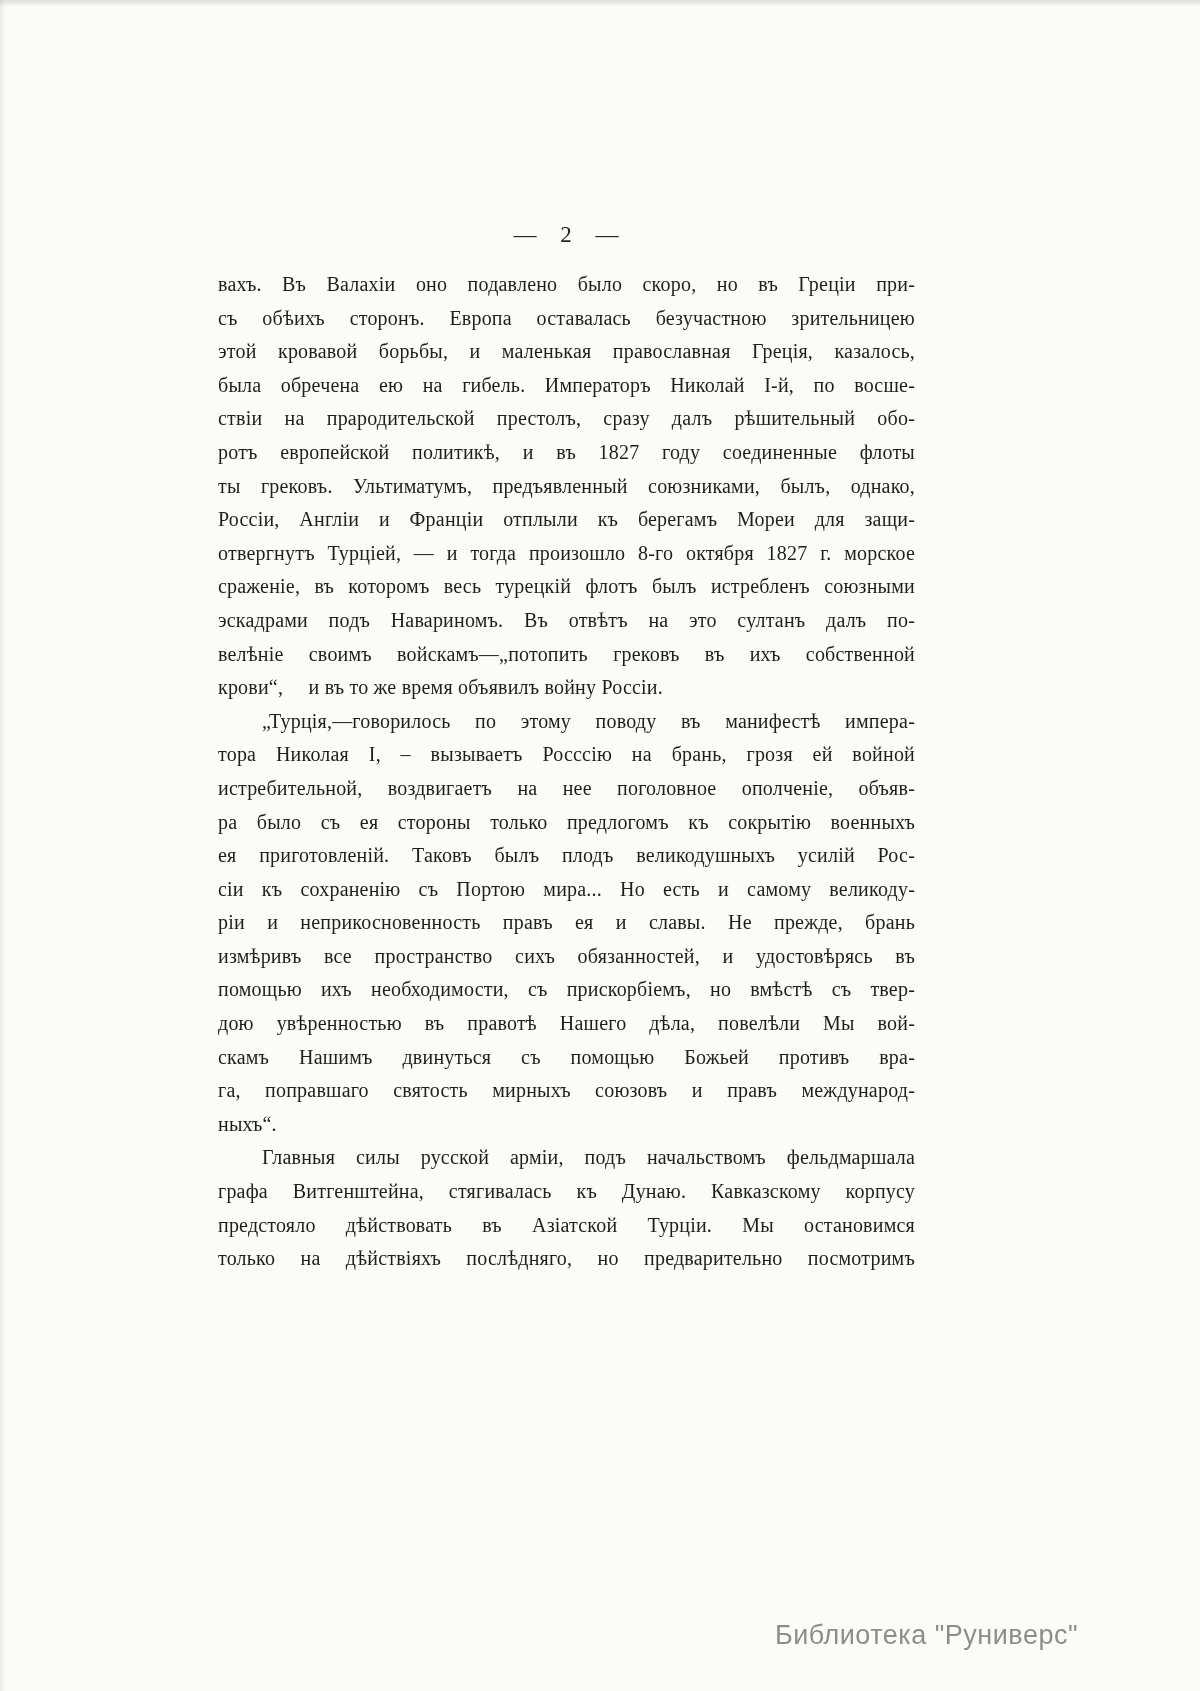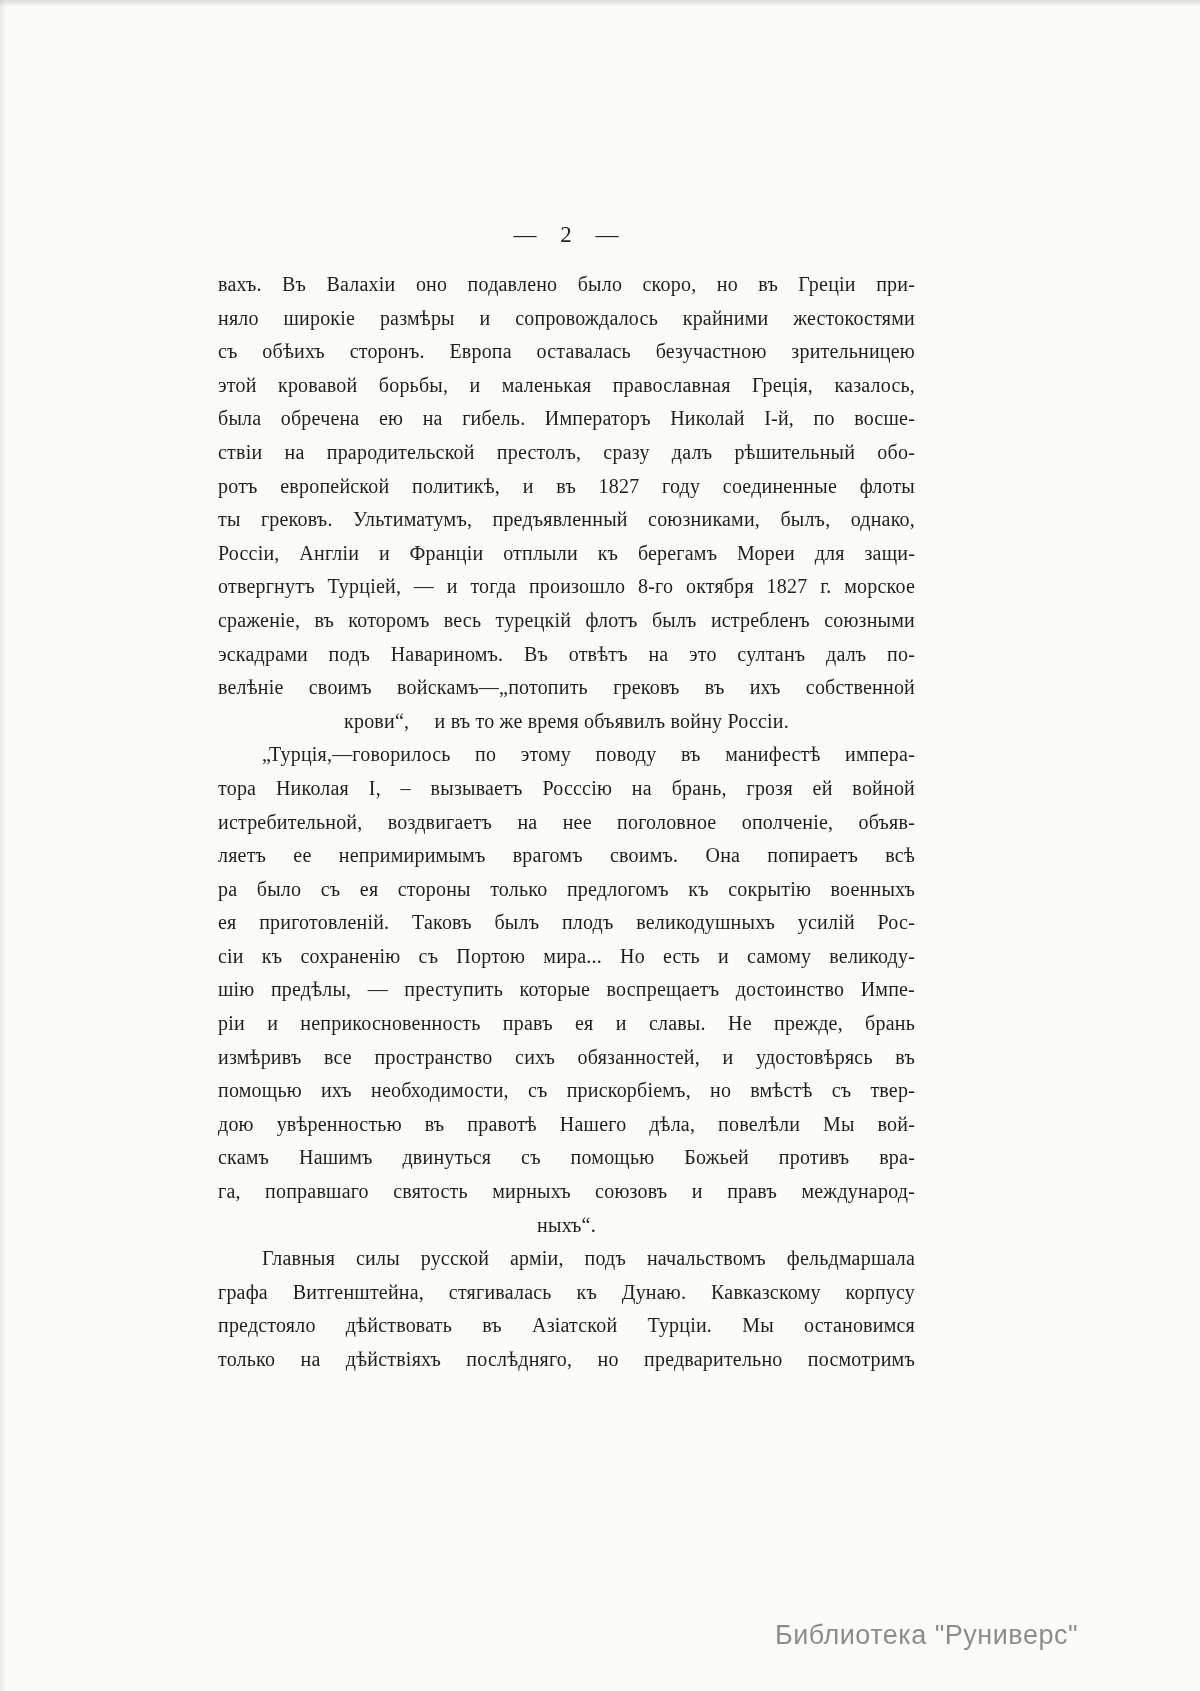--- a/index.html
+++ b/index.html
@@ -49,21 +49,21 @@
     top: 268px;
     left: 218px;
     width: 697px;
     font-size: 20px;
     letter-spacing: 0.2px;
   }
   .line {
     height: 33.6px;
     line-height: 33.6px;
     white-space: normal;
-    text-align: center;
+    text-align: left;
   }
   .line.just {
     text-align: justify;
     text-align-last: justify;
   }
   .line.indent {
     padding-left: 44px;
   }
   .line.indent.just {
     text-indent: 0;
@@ -79,41 +79,38 @@
   }
 </style>
 </head>
 <body>
 
 <div class="page">
   <div class="page-number">— 2 —</div>
 
   <div class="text-block">
       <div class="line just">вахъ. Въ Валахіи оно подавлено было скоро, но въ Греціи при-</div>
-      <div class="line just">няло широкіе размѣры и сопровождалось крайними жестокостями</div>
       <div class="line just">съ обѣихъ сторонъ. Европа оставалась безучастною зрительницею</div>
       <div class="line just">этой кровавой борьбы, и маленькая православная Греція, казалось,</div>
       <div class="line just">была обречена ею на гибель. Императоръ Николай I-й, по восше-</div>
       <div class="line just">ствіи на прародительской престолъ, сразу далъ рѣшительный обо-</div>
       <div class="line just">ротъ европейской политикѣ, и въ 1827 году соединенные флоты</div>
       <div class="line just">ты грековъ. Ультиматумъ, предъявленный союзниками, былъ, однако,</div>
       <div class="line just">Россіи, Англіи и Франціи отплыли къ берегамъ Мореи для защи-</div>
       <div class="line just">отвергнутъ Турціей, — и тогда произошло 8-го октября 1827 г. морское</div>
       <div class="line just">сраженіе, въ которомъ весь турецкій флотъ былъ истребленъ союзными</div>
       <div class="line just">эскадрами подъ Навариномъ. Въ отвѣтъ на это  султанъ далъ по-</div>
       <div class="line just">велѣніе своимъ войскамъ—„потопить грековъ въ ихъ собственной</div>
       <div class="line">крови“,  и въ то же время объявилъ войну Россіи.</div>
       <div class="line just indent">„Турція,—говорилось по этому поводу въ манифестѣ импера-</div>
       <div class="line just">тора Николая I, – вызываетъ Росссію на брань, грозя ей войной</div>
       <div class="line just">истребительной, воздвигаетъ на нее поголовное ополченіе, объяв-</div>
-      <div class="line just">ляетъ ее непримиримымъ врагомъ своимъ. Она попираетъ всѣ</div>
       <div class="line just">ра было съ ея стороны только предлогомъ къ сокрытію военныхъ</div>
       <div class="line just">ея приготовленій. Таковъ былъ плодъ великодушныхъ усилій Рос-</div>
       <div class="line just">сіи къ сохраненію съ Портою мира... Но есть и самому великоду-</div>
-      <div class="line just">шію предѣлы, — преступить которые воспрещаетъ достоинство Импе-</div>
       <div class="line just">ріи и неприкосновенность правъ ея и славы. Не прежде, брань</div>
       <div class="line just">измѣривъ все пространство сихъ обязанностей, и удостовѣрясь въ</div>
       <div class="line just">помощью ихъ необходимости, съ прискорбіемъ, но вмѣстѣ съ твер-</div>
       <div class="line just">дою увѣренностью въ правотѣ Нашего дѣла, повелѣли Мы вой-</div>
       <div class="line just">скамъ Нашимъ двинуться съ помощью Божьей противъ вра-</div>
       <div class="line just">га, поправшаго святость мирныхъ союзовъ и правъ международ-</div>
       <div class="line">ныхъ“.</div>
       <div class="line just indent">Главныя силы русской арміи, подъ начальствомъ фельдмаршала</div>
       <div class="line just">графа Витгенштейна, стягивалась къ Дунаю. Кавказскому корпусу</div>
       <div class="line just">предстояло дѣйствовать въ Азіатской Турціи. Мы остановимся</div>

